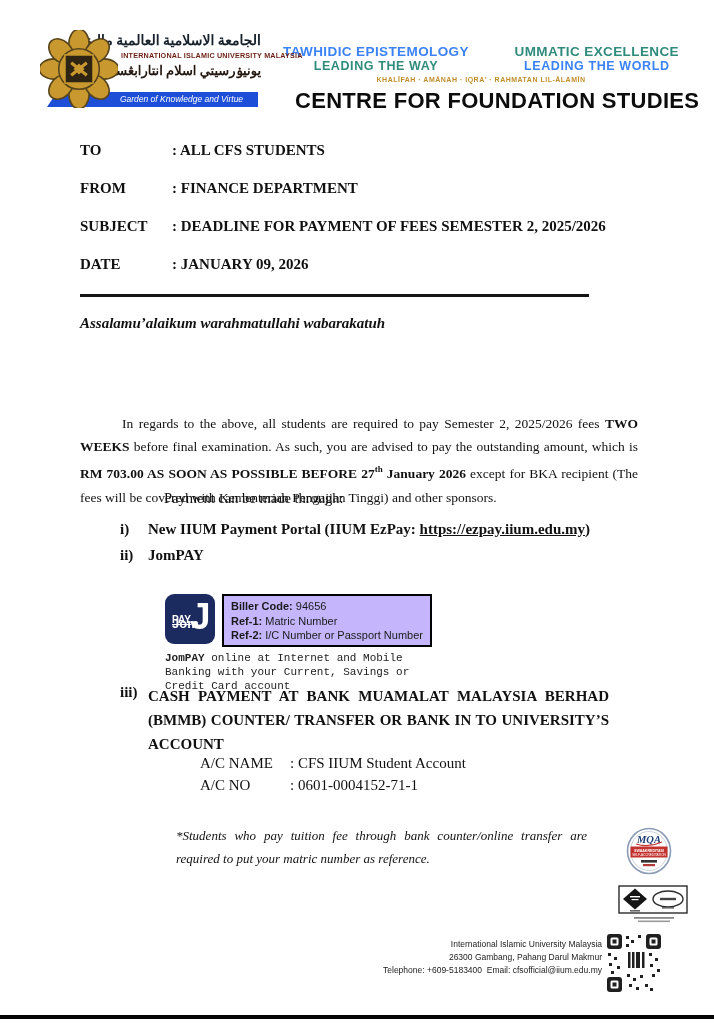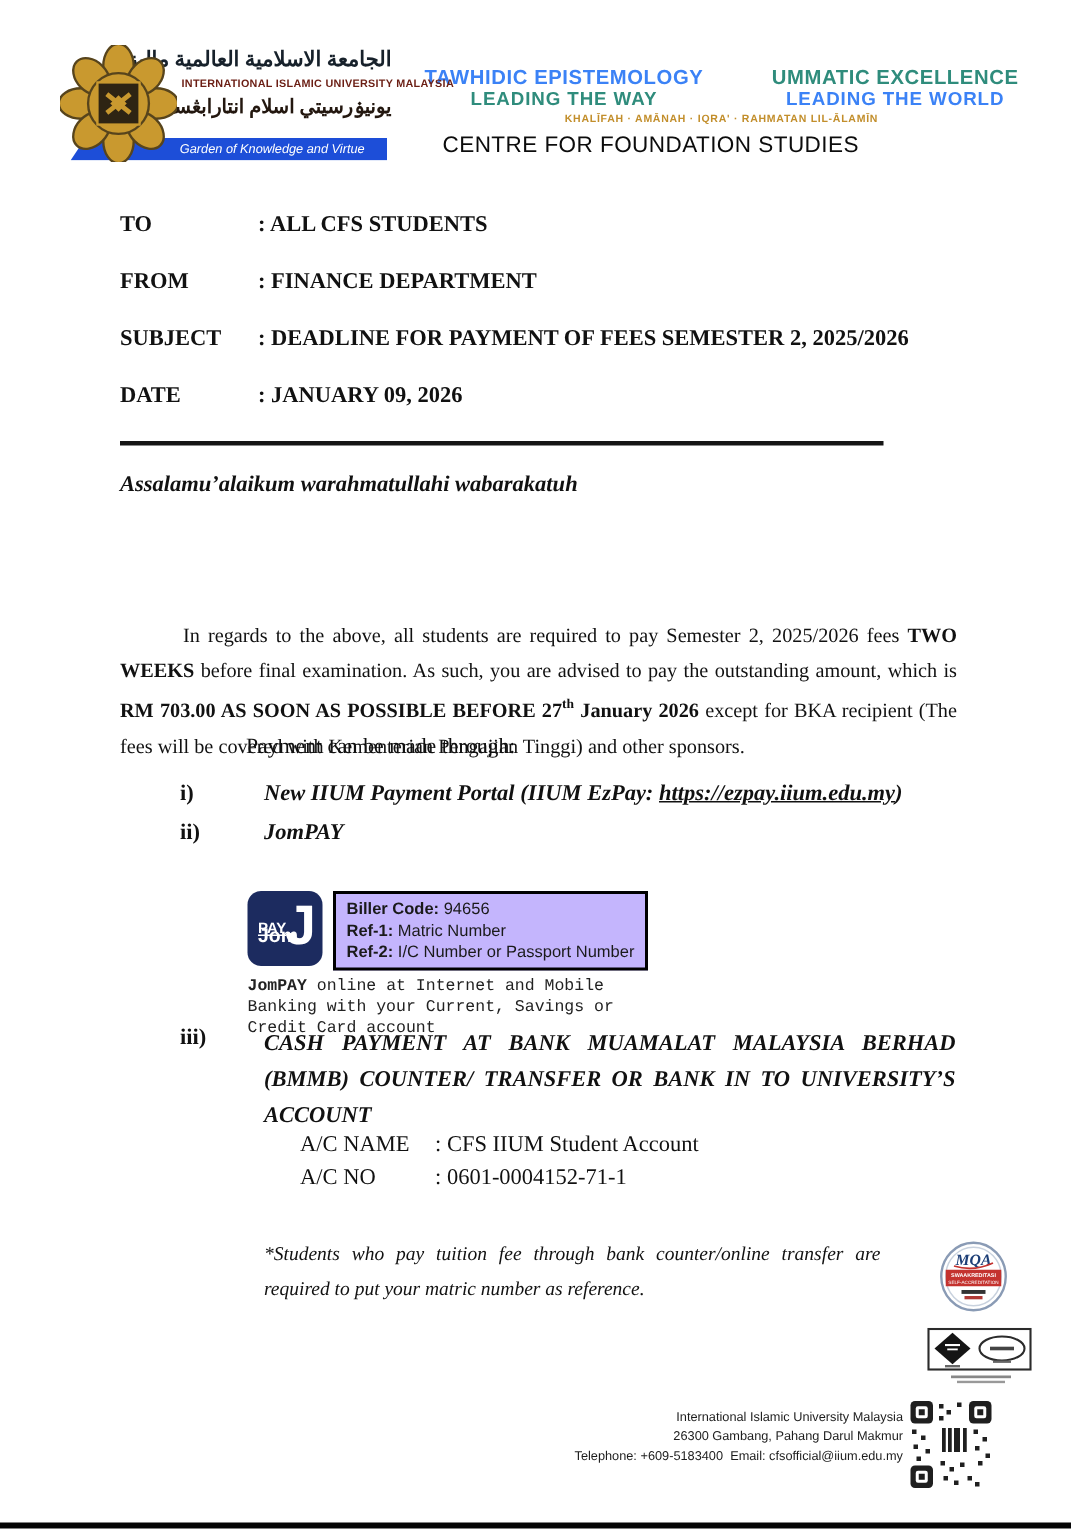--- a/index.html
+++ b/index.html
@@ -18,38 +18,38 @@
              letter-spacing:.2px;white-space:nowrap;line-height:9px;}
   .logo-jawi{font-size:13px;font-weight:bold;color:#23170f;direction:rtl;white-space:nowrap;line-height:22px;}
 
   .taglines{position:absolute;left:283px;top:44px;width:396px;text-align:center;font-family:"Liberation Sans",sans-serif;}
   .tagrow{display:flex;justify-content:space-between;}
   .tagcol{flex:0 0 auto;}
   .tag-big{font-size:13.5px;font-weight:bold;letter-spacing:.4px;line-height:15px;white-space:nowrap;}
   .tag-small{font-size:12.5px;font-weight:bold;letter-spacing:.6px;line-height:14px;white-space:nowrap;}
   .gold{color:#3b82f6;} .teal{color:#2f8c7c;}
   .motto{margin-top:3px;font-size:7px;font-weight:bold;color:#c28e2b;letter-spacing:.5px;white-space:nowrap;}
-  .dept{margin-top:5px;font-size:15px;font-weight:normal;color:#0c0c0c;letter-spacing:.3px;white-space:nowrap;text-align:left;padding-left:12px;}
+  .dept{margin-top:5px;font-size:22px;font-weight:bold;color:#0c0c0c;letter-spacing:.3px;white-space:nowrap;text-align:left;padding-left:12px;}
 
   
   .field{position:absolute;left:80px;font-size:15px;font-weight:bold;white-space:nowrap;}
   .field .lbl{display:inline-block;width:92px;}
   .divider{position:absolute;left:80px;top:294px;width:509px;height:2.5px;background:#151515;}
   .salutation{position:absolute;left:80px;top:315px;font-size:15px;font-weight:bold;font-style:italic;}
 
   .intro{position:absolute;left:80px;top:364px;width:558px;font-size:13.5px;line-height:23.2px;
          text-align:justify;text-indent:42px;margin-top:48px;}
   .intro b{font-weight:bold;}
   .intro sup{font-size:9px;vertical-align:6px;font-weight:bold;}
 
   .pay-intro{position:absolute;left:120px;top:490px;font-size:14.5px;margin-left:44px;}
 
   .list-item{position:absolute;left:120px;font-size:15px;font-weight:bold;}
   .list-item .idx{position:absolute;left:0;top:0;}
-  .list-item .cnt{display:block;margin-left:56px;font-style:italic;}
+  .list-item .cnt{display:block;margin-left:28px;}
   .ulink{text-decoration:underline;}
 
   
   .jompay-logo{position:absolute;left:165px;top:594px;width:50px;height:50px;background:#1c2b5f;border-radius:9px;
                color:#fff;font-family:"Liberation Sans",sans-serif;font-weight:bold;}
   .jompay-logo .t1{position:absolute;left:7px;top:23px;font-size:13px;line-height:13px;}
   .jompay-logo .t2{position:absolute;left:7px;top:19px;font-size:10px;line-height:13px;text-decoration:underline;}
   .jompay-logo .tj{position:absolute;left:25px;top:1px;font-size:37px;line-height:44px;}
   .biller-box{position:absolute;left:222px;top:594px;width:192px;height:43px;border:2.5px solid #000;
               padding:3px 7px;font-family:"Liberation Sans",sans-serif;font-size:11px;line-height:14.6px;

